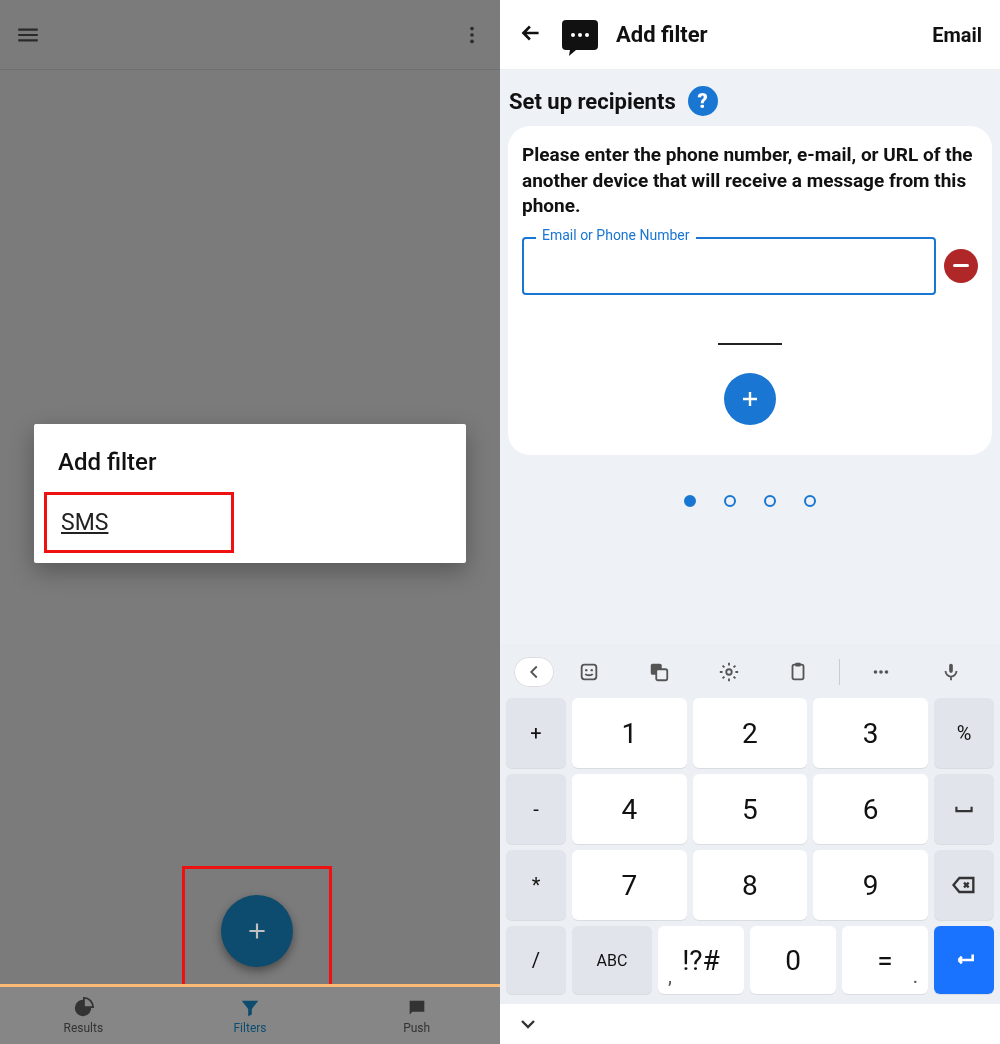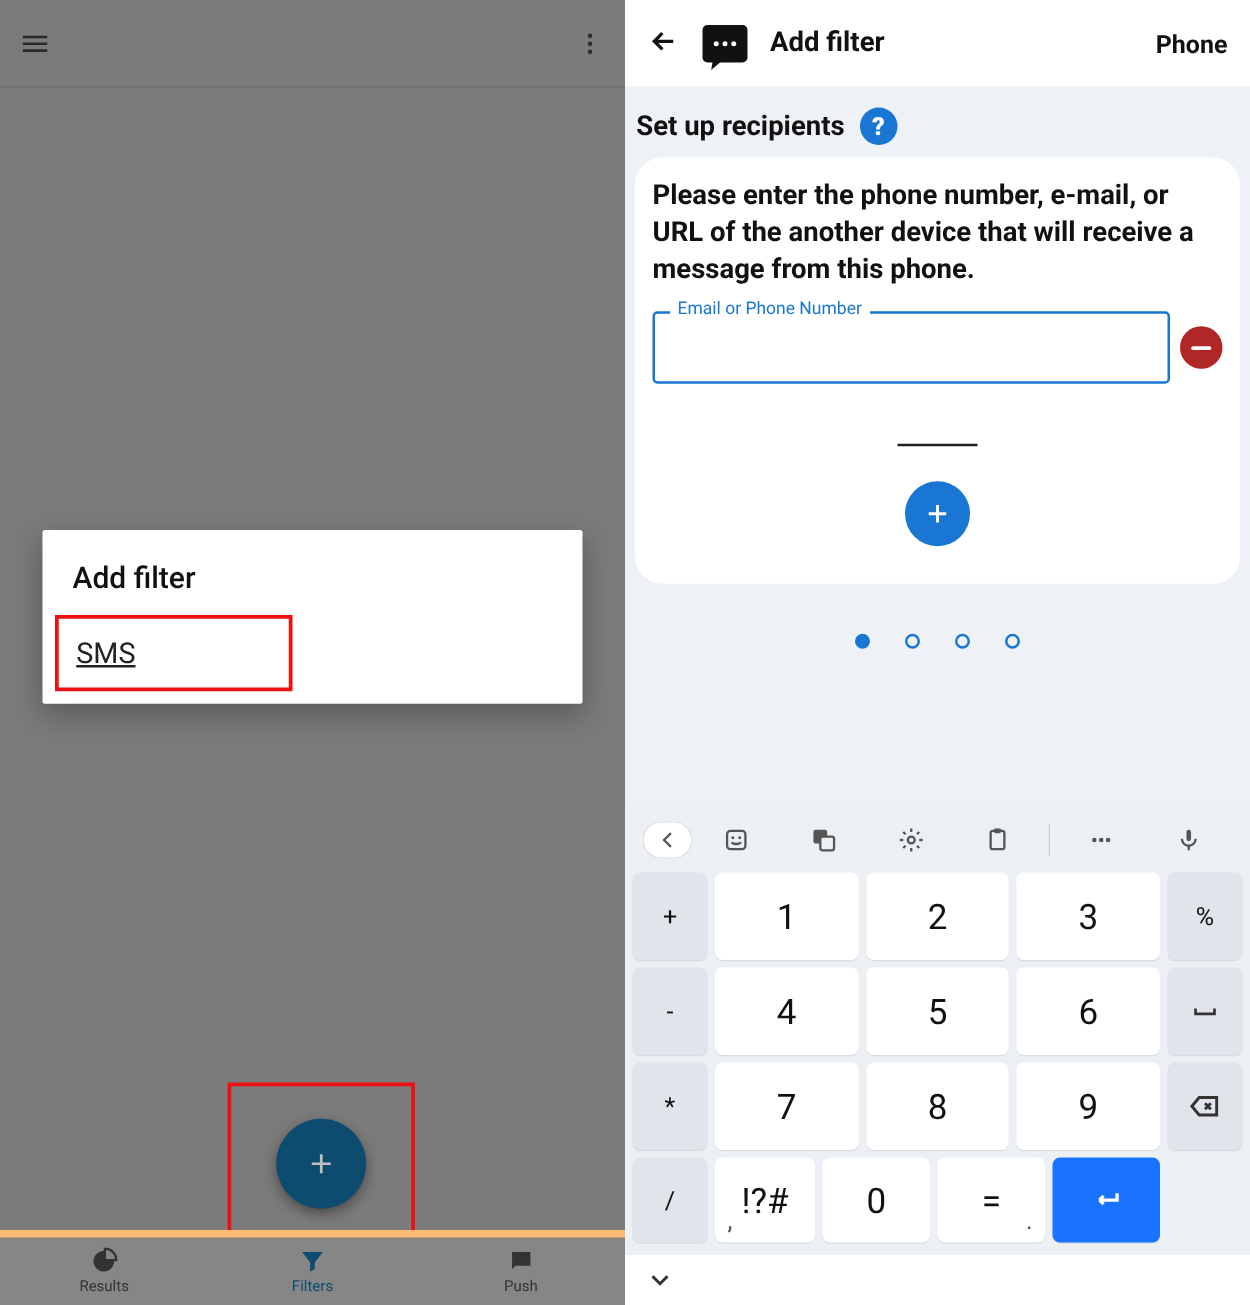--- a/index.html
+++ b/index.html
@@ -11,38 +11,38 @@
   .hamburger, .kebab { width:28px; height:28px; display:flex; align-items:center; justify-content:center; }
   .hamburger svg, .kebab svg { fill:#2a2a2a; }
   .overlay { position:absolute; inset:0; background:rgba(0,0,0,0); }
   .dialog { position:absolute; left:34px; top:424px; width:432px; background:#fff; box-shadow:0 8px 24px rgba(0,0,0,.3); padding:20px 0 10px; border-radius:2px;}
   .dialog-title { font-size:24px; font-weight:500; color:#111; padding:4px 24px 16px;}
   .dialog-item { font-size:23px; color:#222; padding:18px 24px; cursor:pointer;text-decoration:underline;}
   .red-outline-sms { border:3px solid #e11; margin:0 10px 0 10px; padding:14px 14px; display:inline-block; width:190px;}
   .fab-area { position:absolute; left:182px; bottom:48px; width:150px; height:130px; border:3px solid #e11; display:flex; align-items:center; justify-content:center;}
   .fab { width:72px; height:72px; border-radius:50%; background:#0d4c6e; display:flex; align-items:center; justify-content:center; box-shadow:0 4px 10px rgba(0,0,0,.4);}
   .fab svg { stroke:#c0c0c0; }
-  .bottom-nav { position:absolute; bottom:0; left:0; right:0; height:60px; background:#868686; display:flex; border-top:6px solid #fdba74;}
+  .bottom-nav { position:absolute; bottom:0; left:0; right:0; height:60px; background:#868686; display:flex; border-top:3px solid #fdba74;}
   .bn-item { flex:1; display:flex; flex-direction:column; align-items:center; justify-content:center; gap:2px; font-size:12px; color:#333;}
   .bn-item.active { color:#0d4c6e;}
   .bn-item svg { width:22px; height:22px; fill:currentColor;}
   
   .right { background:#eef1f5; display:flex; flex-direction:column;}
   .r-appbar { height:70px; background:#fff; display:flex; align-items:center; padding:0 18px; gap:18px; border-bottom:1px solid #eee;}
   .back-arrow svg{ width:26px; height:26px; }
   .chat-icon { width:36px; height:30px; background:#111; border-radius:4px; position:relative; display:flex; align-items:center; justify-content:center; gap:3px;}
   .chat-icon::after{content:""; position:absolute; bottom:-6px; left:8px; border:6px solid transparent; border-top-color:#111; border-left-color:#111; width:0; height:0; transform:skewX(-10deg);}
   .chat-dot{ width:4px; height:4px; background:#fff; border-radius:50%;}
   .r-title { font-size:22px; font-weight:700; flex:1; color:#111;}
   .save { font-size:20px; font-weight:700; color:#111; cursor:pointer;}
   .subtitle-row { display:flex; align-items:center; gap:12px; padding:16px 9px 10px; }
   .subtitle { font-size:22px; font-weight:700; color:#111;}
   .help-badge { width:30px; height:30px; border-radius:50%; background:#1976d2; color:#fff; display:flex; align-items:center; justify-content:center; font-weight:900; font-size:20px;}
   .card { background:#fff; border-radius:22px; margin:0 8px; padding:16px 14px 30px;}
-  .card-text { font-size:22px; font-weight:700; color:#111; line-height:1.35; margin-bottom:18px;}
+  .card-text { font-size:19px; font-weight:700; color:#111; line-height:1.35; margin-bottom:18px;}
   .input-row { display:flex; align-items:center; gap:8px;}
   .field-wrap { position:relative; flex:1;}
   .field { width:100%; height:58px; border:2px solid #1976d2; border-radius:4px; padding:0 12px; font-size:16px; background:#fff;}
   .float-label { position:absolute; top:-10px; left:14px; background:#fff; padding:0 6px; color:#1976d2; font-size:14px;}
   .remove-btn { width:34px; height:34px; border-radius:50%; background:#b02727; display:flex; align-items:center; justify-content:center;}
   .remove-btn::before{content:""; width:16px; height:3px; background:#fff; border-radius:2px;}
   .divider-short { width:64px; border-top:2px solid #222; margin:48px auto 28px;}
   .blue-fab { width:52px; height:52px; border-radius:50%; background:#1976d2; margin:0 auto; display:flex; align-items:center; justify-content:center;}
   .blue-fab svg { stroke:#fff; }
   .pager { display:flex; gap:28px; justify-content:center; padding:40px 0 12px;}
@@ -130,21 +130,21 @@
       <svg viewBox="0 0 24 24" fill="none" stroke="#111" stroke-width="2.4">
           <path d="M19 12H5M11 6l-6 6 6 6"></path>
         </svg>
     </div>
     <div class="chat-icon">
       <span class="chat-dot"></span>
         <span class="chat-dot"></span>
         <span class="chat-dot"></span>
     </div>
     <div class="r-title">Add filter</div>
-    <div class="save">Phone</div>
+    <div class="save">Email</div>
   </div>
 
   <div class="subtitle-row">
     <div class="subtitle">Set up recipients</div>
     <div class="help-badge">?</div>
   </div>
 
   <div class="card">
     <div class="card-text">Please enter the phone number, e-mail, or URL of the another device that will receive a message from this phone.</div>
     <div class="input-row">
@@ -239,20 +239,21 @@
         <div class="key ">9</div>
         <div class="key func">
           <svg viewBox="0 0 24 24" width="28">
             <path d="M8 6l-5 6 5 6h12V6z" fill="none" stroke="#333" stroke-width="2"></path>
             <path d="M12 10l4 4M16 10l-4 4" stroke="#333" stroke-width="2"></path>
           </svg>
         </div>
       </div>
   <div style="display: grid; grid-template-columns: 60px 80px 1fr 1fr 1fr 60px; grid-auto-rows: 68px; gap: 6px; margin-top: 6px;">
         <div class="key func">/</div>
+        <div class="key func small">ABC</div>
         <div class="key double">
           <span class="sub">,</span>
           <span>!?#</span>
         </div>
         <div class="key ">0</div>
         <div class="key double">
           <span>=</span>
           <span class="sub" style="left:auto;right:10px">.</span>
         </div>
         <div class="key enter">

